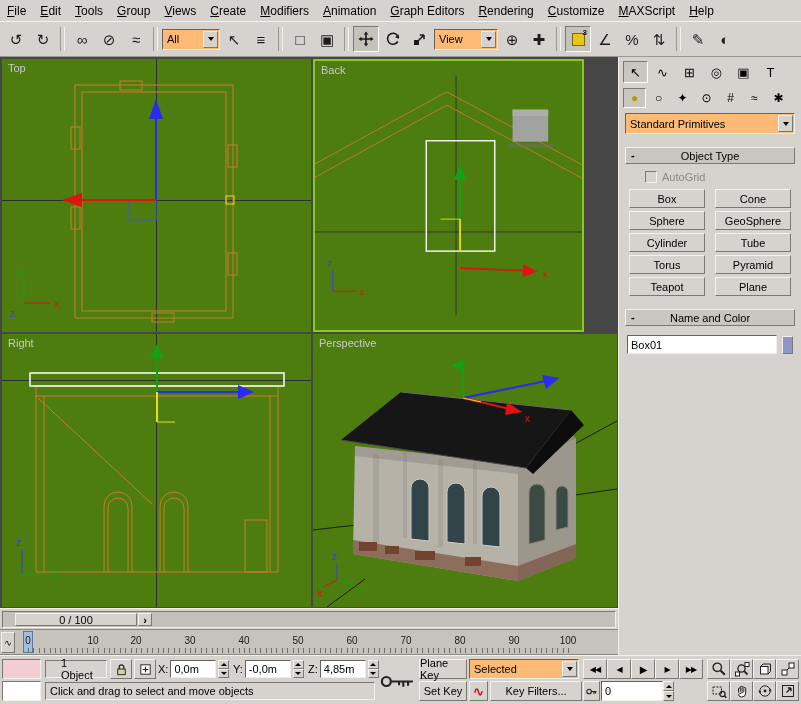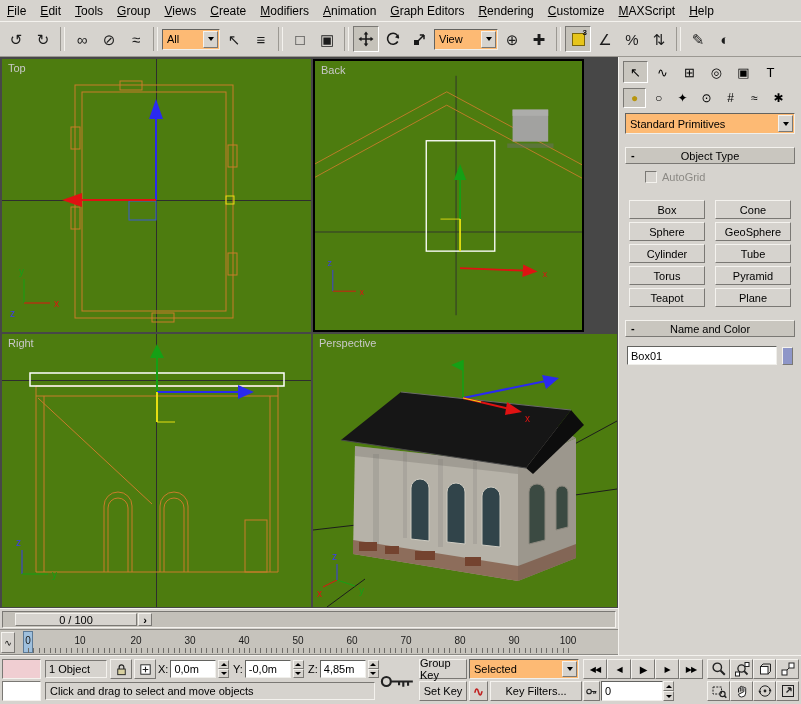--- a/index.html
+++ b/index.html
@@ -21,61 +21,61 @@
 .combo{height:21px;background:#fdba74;border:1px solid;border-color:#636360 #f0efeb #f0efeb #636360;display:flex;align-items:center;position:relative;padding:0 18px 0 4px;flex:0 0 auto;font-size:11px}
 .combo-arrow{position:absolute;right:1px;top:1px;bottom:1px;width:15px;background:#d6d3ce;border:1px solid;border-color:#f4f2ee #7a7874 #7a7874 #f4f2ee;display:flex;align-items:center;justify-content:center}
 .arr-d{width:0;height:0;border-left:3.5px solid transparent;border-right:3.5px solid transparent;border-top:4px solid #000}
 .snap-cube{width:13px;height:13px;background:#e7c51a;border:1px solid #7a6508;display:block}
 .snap-num{position:absolute;top:1px;right:3px;font-size:8px;font-weight:bold;color:#111}
 
 
 #viewport-area{position:absolute;left:0;top:57px;width:618px;height:551px;background:#474747}
 .viewport{position:absolute;background:#4d7c0f;overflow:hidden}
 #vp-top{left:2px;top:2px;width:309px;height:273px}
-#vp-back{left:313px;top:2px;width:271px;height:273px;border:2px solid #000000}
+#vp-back{left:313px;top:2px;width:271px;height:273px;border:2px solid #84cc16}
 #vp-right{left:2px;top:277px;width:309px;height:273px}
 #vp-persp{left:313px;top:277px;width:304px;height:273px}
 .vp-label{position:absolute;left:6px;top:3px;color:#c9c9c9;font-size:11px;z-index:2}
 .viewport svg{display:block;width:100%;height:100%}
 .viewport svg text{font-family:"Liberation Sans",sans-serif;font-size:10px}
 
 
 #command-panel{position:absolute;left:618px;top:57px;width:183px;height:598px;background:#d6d3ce;border-left:1px solid #f4f2ee;padding-top:3px}
 .cp-tabs{display:flex;gap:2px;padding:1px 4px;align-items:center}
 .cp-tab{width:25px;height:22px;display:flex;align-items:center;justify-content:center;font-size:13px;border:1px solid transparent}
 .cp-tab.active{border:1px solid;border-color:#7a7874 #fff #fff #7a7874;background:#c9c6bf}
 .cp-subcats{display:flex;gap:1px;padding:4px 4px 2px}
 .cp-sub{width:23px;height:20px;display:flex;align-items:center;justify-content:center;font-size:12px;border:1px solid transparent}
 .cp-sub.active{border:1px solid;border-color:#7a7874 #fff #fff #7a7874;background:#c9c6bf;color:#b8960f}
 #cp-category{margin:3px 6px 0;width:170px}
 .rollout{margin:13px 6px 0;height:17px;background:#c9c6bf;border:1px solid;border-color:#f4f2ee #7a7874 #7a7874 #f4f2ee;position:relative;display:flex;align-items:center;justify-content:center;font-size:11px}
 .rollout .minus{position:absolute;left:5px;top:1px;font-weight:bold}
 .autogrid-row{display:flex;align-items:center;gap:5px;margin:7px 0 0 26px}
 .checkbox{width:12px;height:12px;background:#d6d3ce;border:1px solid;border-color:#7a7874 #f4f2ee #f4f2ee #7a7874}
 .lbl-disabled{color:#8b8984}
-.prim-grid{display:grid;grid-template-columns:1fr 1fr;gap:3px 10px;margin:17px 10px 0}
+.prim-grid{display:grid;grid-template-columns:1fr 1fr;gap:3px 10px;margin:6px 10px 0}
 .prim-btn{height:19px;display:flex;align-items:center;justify-content:center;background:#d6d3ce;border:1px solid;border-color:#f4f2ee #7a7874 #7a7874 #f4f2ee;font-size:11px}
 .name-row{display:flex;align-items:center;gap:5px;margin:9px 8px 0}
 .name-field{flex:1;height:19px;background:#fff;border:1px solid;border-color:#636360 #f0efeb #f0efeb #636360;font-size:11px;padding:0 3px;font-family:"Liberation Sans",sans-serif}
 .swatch{width:18px;height:18px;border:1px solid;border-color:#f4f2ee #7a7874 #7a7874 #f4f2ee}
 
 
 #timeslider{position:absolute;left:0;top:608px;width:618px;height:21px;background:#d6d3ce;border-top:1px solid #f4f2ee;padding:2px}
 .ts-track{position:relative;width:100%;height:17px;background:#c3c0b9;border:1px solid;border-color:#7a7874 #f4f2ee #f4f2ee #7a7874}
 .ts-handle{position:absolute;left:12px;top:1px;width:122px;height:13px;background:#d6d3ce;border:1px solid;border-color:#f4f2ee #7a7874 #7a7874 #f4f2ee;display:flex;align-items:center;justify-content:center;font-size:11px}
 .ts-next{position:absolute;left:135px;top:1px;width:14px;height:13px;background:#d6d3ce;border:1px solid;border-color:#f4f2ee #7a7874 #7a7874 #f4f2ee;display:flex;align-items:center;justify-content:center;font-size:11px;font-weight:bold}
 
 
 #trackbar{position:absolute;left:0;top:629px;width:618px;height:26px;background:#c6c3bc;border-top:1px solid #8b8984;border-bottom:1px solid #8b8984}
 .tbar-mini{position:absolute;left:1px;top:2px;width:14px;height:21px;background:#d6d3ce;border:1px solid;border-color:#f4f2ee #7a7874 #7a7874 #f4f2ee;display:flex;align-items:center;justify-content:center;font-size:9px}
 .frame-marker{position:absolute;left:23px;top:1px;width:10px;height:22px;background:#9fc0dd;border:1px solid #5c7a96}
 .tick{position:absolute;top:5px;font-size:10px;transform:translateX(-50%);color:#1a1a1a}
 .minor-ticks{position:absolute;left:28px;top:18px;width:541px;height:5px;background:repeating-linear-gradient(90deg,#6e6c68 0 1px,transparent 1px 5.4px)}
 #trackbar .tick:nth-of-type(1){left:28px}
-#trackbar .tick:nth-of-type(2){left:80px}
+#trackbar .tick:nth-of-type(2){left:93px}
 #trackbar .tick:nth-of-type(3){left:136px}
 #trackbar .tick:nth-of-type(4){left:190px}
 #trackbar .tick:nth-of-type(5){left:244px}
 #trackbar .tick:nth-of-type(6){left:298px}
 #trackbar .tick:nth-of-type(7){left:352px}
 #trackbar .tick:nth-of-type(8){left:406px}
 #trackbar .tick:nth-of-type(9){left:460px}
 #trackbar .tick:nth-of-type(10){left:514px}
 #trackbar .tick:nth-of-type(11){left:568px}
 
@@ -83,21 +83,21 @@
 #statusbar{position:absolute;left:0;top:655px;width:801px;height:49px;background:#d6d3ce;border-top:1px solid #f4f2ee;font-size:11px}
 .sunk{border:1px solid;border-color:#7a7874 #f4f2ee #f4f2ee #7a7874}
 .btn{background:#d6d3ce;border:1px solid;border-color:#f4f2ee #7a7874 #7a7874 #f4f2ee;display:flex;align-items:center;justify-content:center}
 .white-field{background:#fff;border:1px solid;border-color:#636360 #f0efeb #f0efeb #636360;display:flex;align-items:center;padding:0 3px}
 .spinner{position:absolute;display:flex;flex-direction:column;width:11px}
 .spinner .btn{flex:1}
 .arr-u{width:0;height:0;border-left:3px solid transparent;border-right:3px solid transparent;border-bottom:3.5px solid #000}
 .arr-dn{width:0;height:0;border-left:3px solid transparent;border-right:3px solid transparent;border-top:3.5px solid #000}
 #mini-pink{position:absolute;left:2px;top:3px;width:39px;height:20px;background:#f0ced2}
 #mini-white{position:absolute;left:2px;top:25px;width:39px;height:20px;background:#fff}
-#sel-count{position:absolute;left:45px;top:4px;width:62px;height:18px;display:flex;align-items:center;padding:0 3px}
+#sel-count{position:absolute;left:45px;top:4px;width:62px;height:18px;display:flex;align-items:center;padding:0 15px}
 #lock-btn{position:absolute;left:110px;top:3px;width:22px;height:20px}
 #abs-btn{position:absolute;left:134px;top:3px;width:22px;height:20px}
 .coord{position:absolute;top:4px;display:flex;align-items:center;gap:2px}
 #coord-x{left:158px}#coord-y{left:233px}#coord-z{left:308px}
 .coord .white-field{width:46px;height:18px}
 .coord .spinner{position:static;height:18px}
 #key-btn{position:absolute;left:379px;top:5px;width:38px;height:40px;display:flex;align-items:center;justify-content:center}
 #autokey-btn{position:absolute;left:419px;top:3px;width:48px;height:20px}
 #setkey-btn{position:absolute;left:419px;top:25px;width:48px;height:20px}
 #keymode-combo{position:absolute;left:469px;top:3px;width:110px;height:20px}
@@ -540,21 +540,21 @@
             <i class="arr-dn"></i>
           </span>
         </span>
     </div>
     <div id="key-btn">
       <svg width="36" height="17" viewBox="0 0 34 16">
           <circle cx="6" cy="8" r="4.2" fill="none" stroke="#222" stroke-width="2"></circle>
           <path d="M10.2 8 H31 M22 8 V13 M26.5 8 V12 M18 8 V11.5" stroke="#222" stroke-width="2" fill="none"></path>
         </svg>
     </div>
-    <div id="autokey-btn" class="btn">Group Key</div>
+    <div id="autokey-btn" class="btn">Plane Key</div>
     <div id="setkey-btn" class="btn">Set Key</div>
     <div class="combo" id="keymode-combo">
       <span>Selected</span>
       <span class="combo-arrow">
           <i class="arr-d"></i>
         </span>
     </div>
     <div id="newkey-btn" class="btn">
         <span>∿</span>
       </div>

